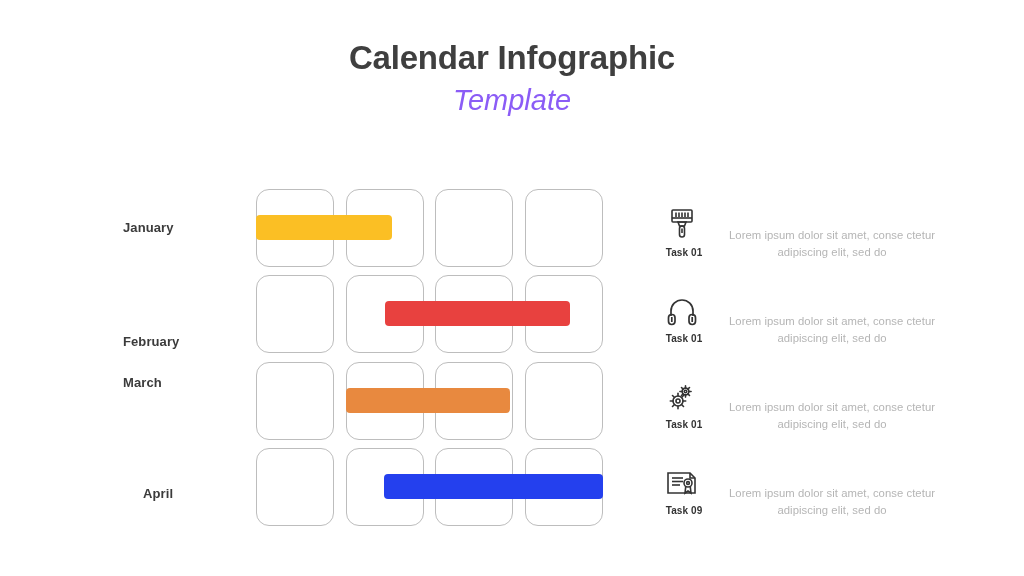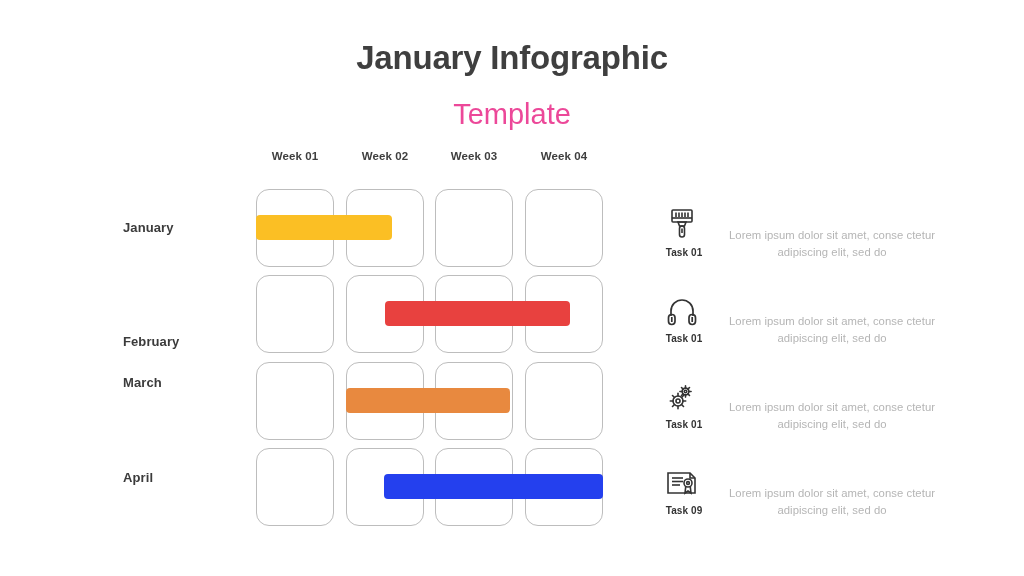--- a/index.html
+++ b/index.html
@@ -36,23 +36,24 @@
   .title-main {
     font-size: 33px;
     font-weight: bold;
     letter-spacing: -0.2px;
     color: #3f3f3f;
     line-height: 40px;
   }
   .title-sub {
     font-size: 29px;
     font-weight: normal;
-    color: #ec4899;
+    color: #8b5cf6;
     line-height: 40px;
-    margin-top: 16px;
+    margin-top: 2px;
+    font-style: italic;
   }
 
   
   .week-header {
     position: absolute;
     left: 256px;
     top: 150px;
     width: 347px;
     height: 18px;
   }
@@ -77,21 +78,21 @@
     left: 123px;
     width: 120px;
     font-size: 13px;
     font-weight: bold;
     color: #3b3b3b;
     letter-spacing: 0.1px;
   }
   .month-label.m0 { top: 220px; }
   .month-label.m1 { top: 306px; margin-top: 28px; }
   .month-label.m2 { top: 375px; }
-  .month-label.m3 { top: 470px; }
+  .month-label.m3 { top: 486px; margin-left: 20px; }
 
   
   .grid {
     position: absolute;
     left: 256px;
     top: 189px;
     width: 347px;
     height: 332px;
   }
   .cell {
@@ -162,30 +163,24 @@
     letter-spacing: 0.05px;
     text-align: center;
   }
 </style>
 </head>
 <body>
 
 <div class="slide">
 
   <div class="title-block">
-    <div class="title-main">January Infographic</div>
+    <div class="title-main">Calendar Infographic</div>
     <div class="title-sub">Template</div>
   </div>
 
-  <div class="week-header">
-    <div class="week-label w0">Week 01</div>
-    <div class="week-label w1">Week 02</div>
-    <div class="week-label w2">Week 03</div>
-    <div class="week-label w3">Week 04</div>
-  </div>
 
   <div class="month-label m0">January</div>
   <div class="month-label m1">February</div>
   <div class="month-label m2">March</div>
   <div class="month-label m3">April</div>
 
   <div class="grid" id="grid">
       <div class="cell" style="left: 0px; top: 0px; border-color: rgb(189, 189, 189);"></div>
       <div class="cell" style="left: 90px; top: 0px; border-color: rgb(189, 189, 189);"></div>
       <div class="cell" style="left: 179px; top: 0px; border-color: rgb(189, 189, 189);"></div>

